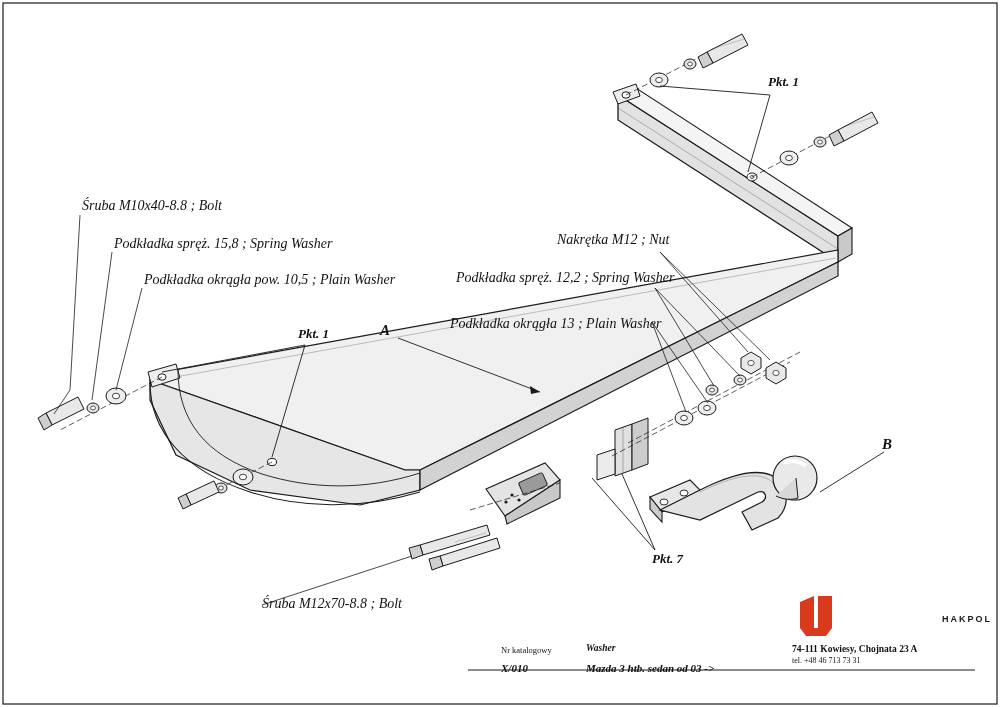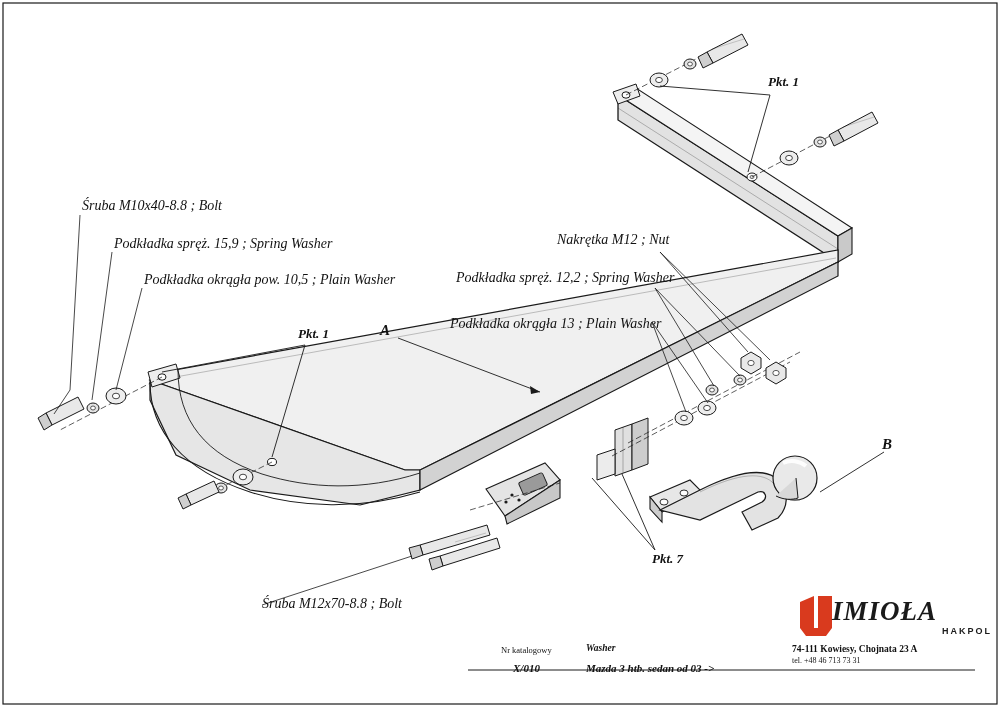--- a/index.html
+++ b/index.html
@@ -18,21 +18,21 @@
   .big{font-size:15px;font-weight:bold;font-style:italic;}
   .tiny{font-size:8.5px;font-style:normal;}
   .small{font-size:9.5px;font-style:normal;}
   .ftbold{font-size:11px;font-weight:bold;font-style:italic;}
   .brandbox{position:absolute;left:792px;top:596px;width:185px;height:60px;}
   .brandname{
     position:absolute;left:40px;top:0px;font-family:"Liberation Serif", serif;
     font-size:27px;font-weight:bold;font-style:italic;color:#1a1a1a;letter-spacing:1px;
   }
   .brandsub{
-    position:absolute;left:118px;top:30px;font-family:"Liberation Sans", sans-serif;
+    position:absolute;left:118px;top:18px;font-family:"Liberation Sans", sans-serif;
     font-size:9px;font-weight:bold;color:#1a1a1a;letter-spacing:2px;padding-left:32px;
   }
   .addr1{position:absolute;left:0px;top:48px;font-family:"Liberation Serif", serif;font-size:9.5px;font-weight:bold;color:#111;}
   .addr2{position:absolute;left:0px;top:60px;font-family:"Liberation Serif", serif;font-size:8px;color:#111;}
 </style>
 </head>
 <body>
 
 <svg id="sheet" viewBox="0 0 1000 707" xmlns="http://www.w3.org/2000/svg">
 
@@ -221,39 +221,38 @@
 
   <g>
     <path d="M 800 602 L 814 596 L 814 628 L 800 628 Z" fill="#d93a1e"></path>
     <path d="M 818 596 L 832 596 L 832 628 L 818 628 Z" fill="#d93a1e"></path>
     <path d="M 800 628 L 832 628 L 826 636 L 806 636 Z" fill="#d93a1e"></path>
   </g>
 
 </svg>
 
 <div class="lbl" style="left:82px;top:198px;">Śruba M10x40-8.8   ;  Bolt</div>
-<div class="lbl" style="left:114px;top:236px;">Podkładka spręż. 15,9 ; Spring Washer</div>
+<div class="lbl" style="left:114px;top:236px;">Podkładka spręż. 15,8 ; Spring Washer</div>
 <div class="lbl" style="left:144px;top:272px;">Podkładka okrągła pow. 10,5 ; Plain Washer</div>
 
 <div class="lbl" style="left:557px;top:232px;">Nakrętka  M12 ; Nut</div>
 <div class="lbl" style="left:456px;top:270px;">Podkładka spręż. 12,2 ; Spring Washer</div>
 <div class="lbl" style="left:450px;top:316px;">Podkładka okrągła  13 ; Plain Washer</div>
 
 <div class="lbl" style="left:262px;top:596px;">Śruba M12x70-8.8   ;  Bolt</div>
 
 <div class="lbl bi" style="left:768px;top:74px;font-size:13px;">Pkt. 1</div>
 <div class="lbl bi" style="left:298px;top:326px;font-size:13px;">Pkt. 1</div>
 <div class="lbl bi" style="left:652px;top:551px;font-size:13px;">Pkt. 7</div>
 
 <div class="lbl big" style="left:380px;top:322px;">A</div>
 <div class="lbl big" style="left:882px;top:436px;">B</div>
 
 <div class="lbl tiny" style="left:501px;top:645px;">Nr katalogowy</div>
-<div class="lbl ftbold" style="left:501px;top:662px;margin-left:12px;">X/010</div>
+<div class="lbl ftbold" style="left:501px;top:662px;">X/010</div>
 <div class="lbl small" style="left:586px;top:643px;font-weight:bold;font-style:italic;">Washer</div>
 <div class="lbl ftbold" style="left:586px;top:662px;">Mazda 3 htb. sedan   od  03 -&gt;</div>
 
 <div class="brandbox">
-  <div class="brandname">IMIOŁA</div>
   <div class="brandsub">HAKPOL</div>
   <div class="addr1">74-111 Kowiesy, Chojnata 23 A</div>
   <div class="addr2">tel. +48 46 713 73 31</div>
 </div>
 
 </body></html>

